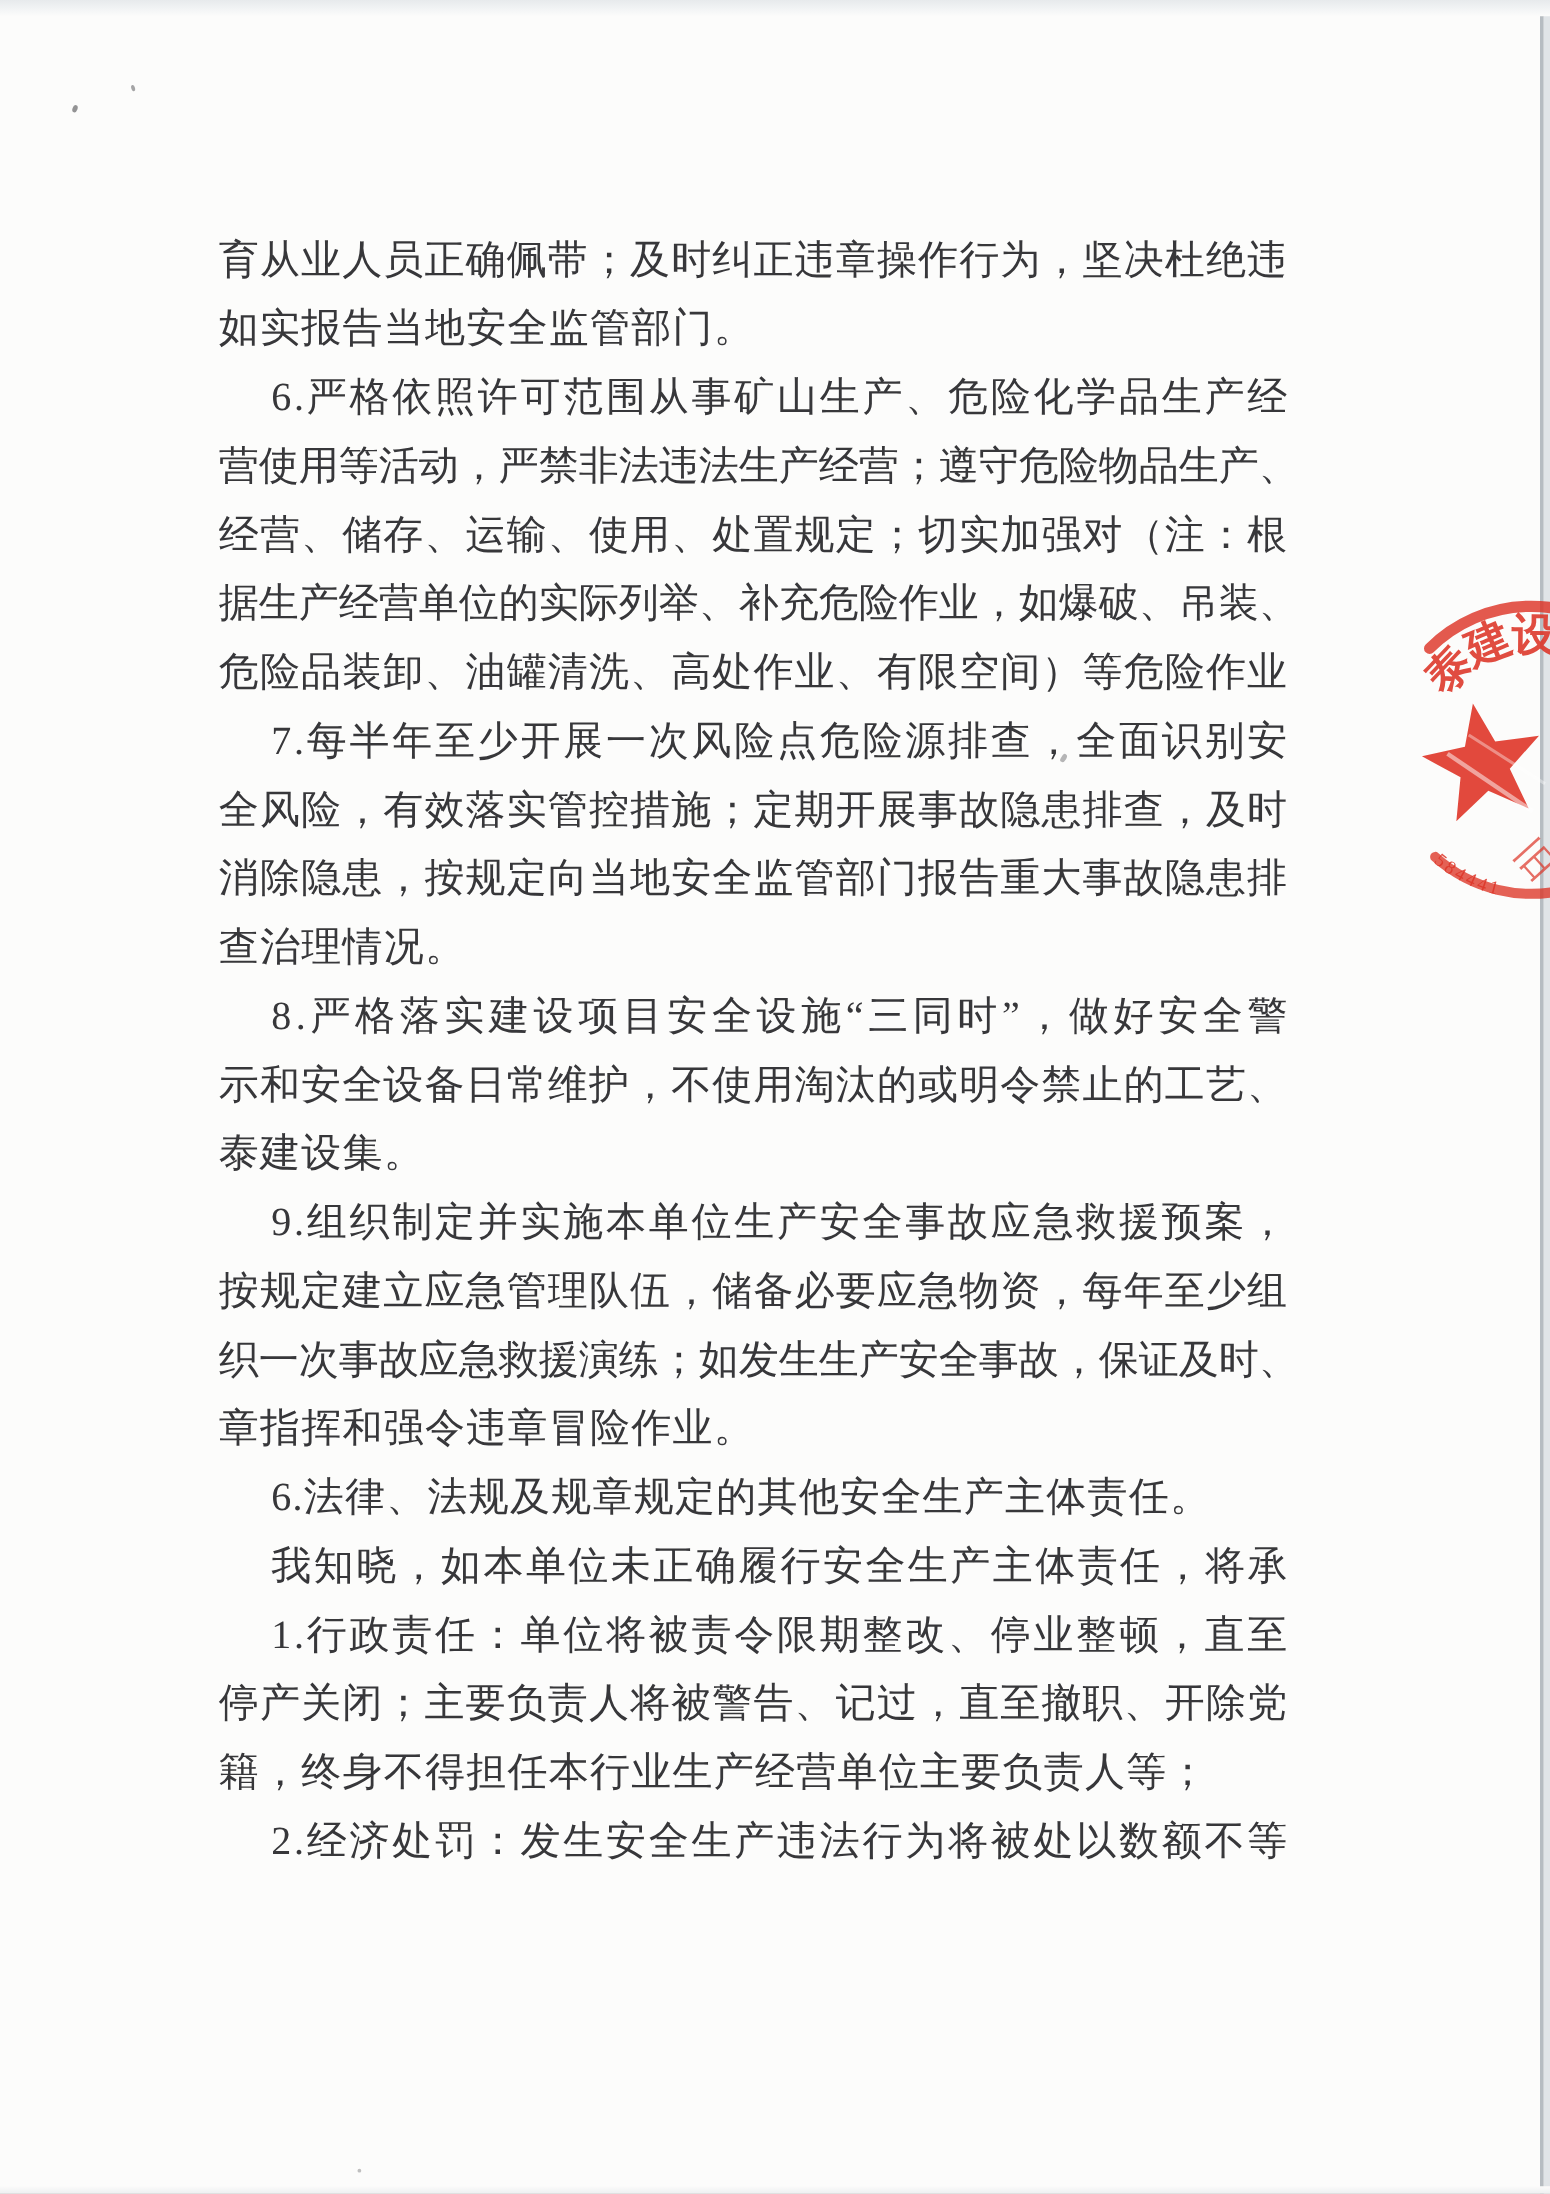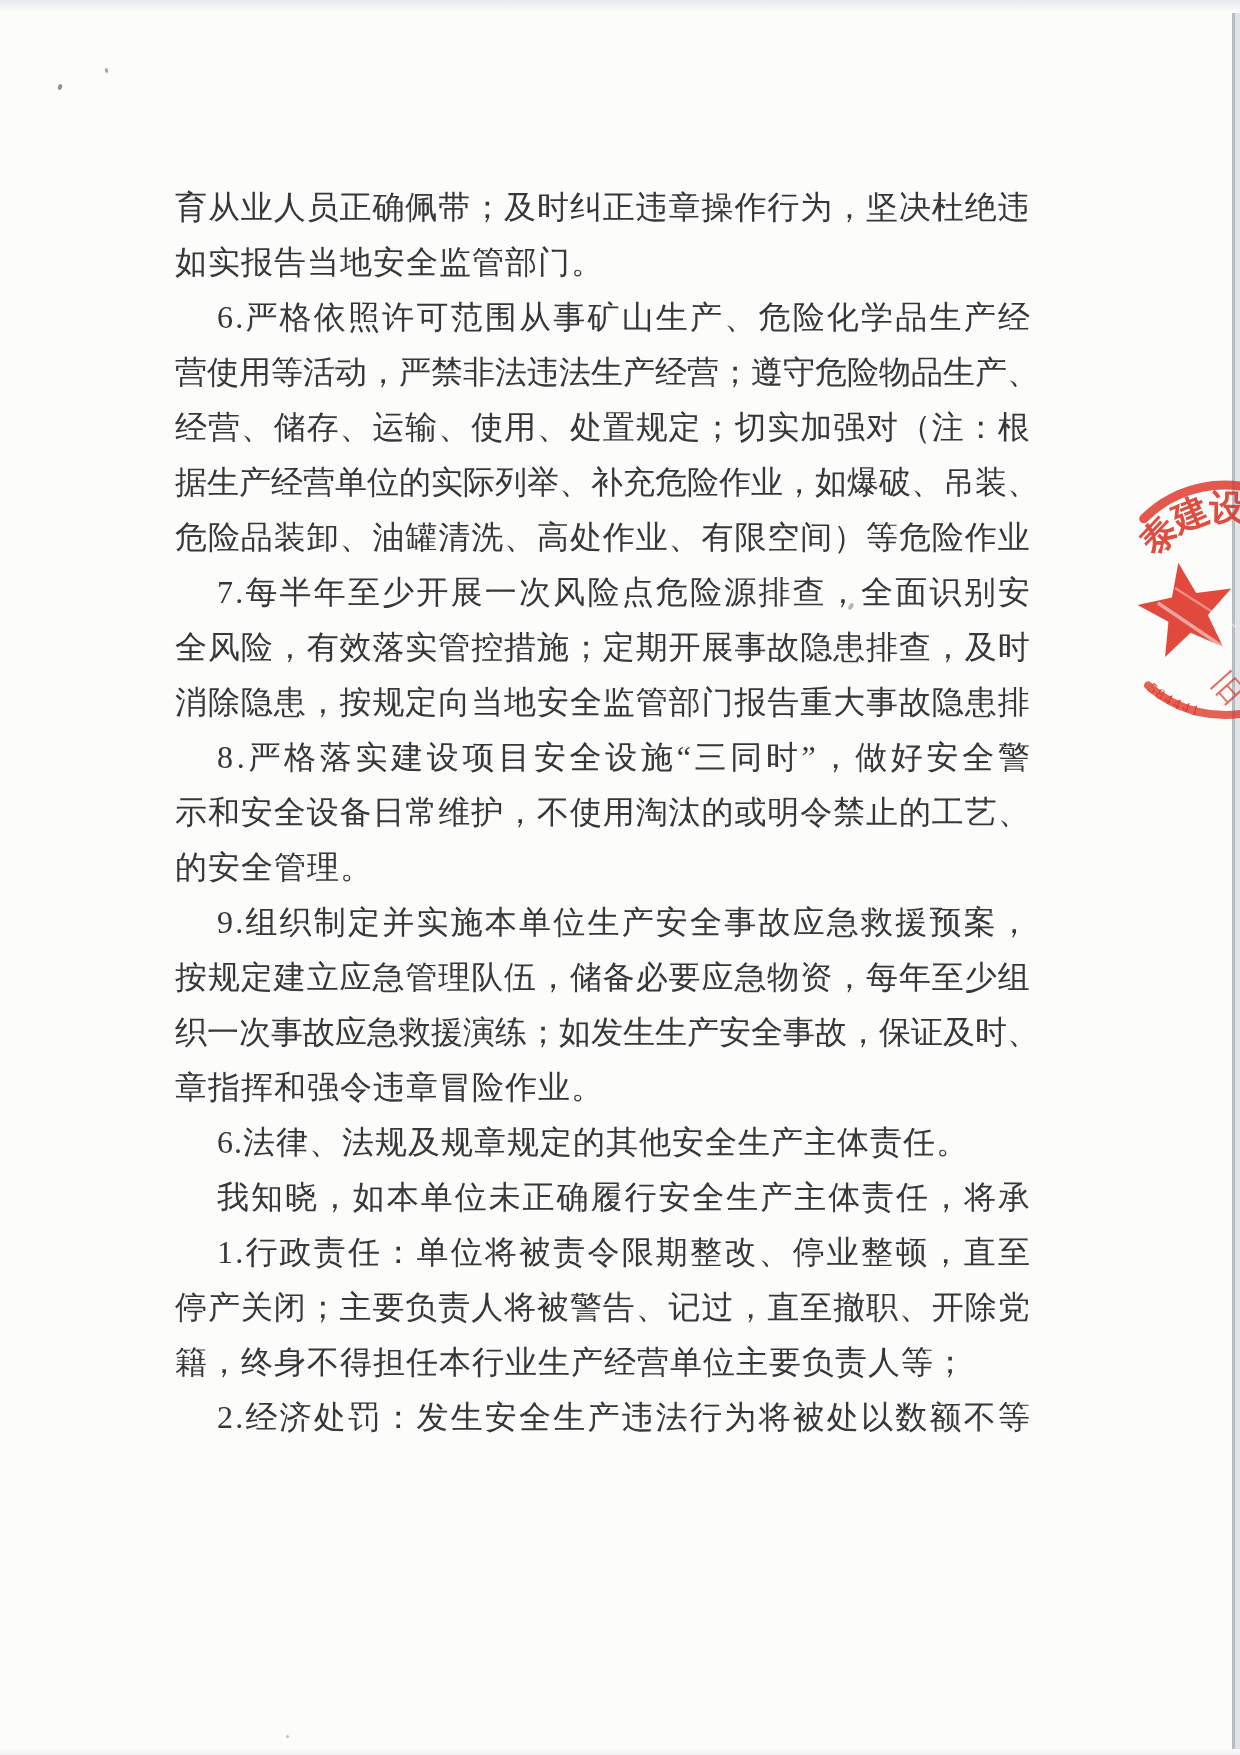--- a/index.html
+++ b/index.html
@@ -54,23 +54,24 @@
       <div class="line just"><span>育</span><span>从</span><span>业</span><span>人</span><span>员</span><span>正</span><span>确</span><span>佩</span><span>带</span><span>；</span><span>及</span><span>时</span><span>纠</span><span>正</span><span>违</span><span>章</span><span>操</span><span>作</span><span>行</span><span>为</span><span>，</span><span>坚</span><span>决</span><span>杜</span><span>绝</span><span>违</span></div>
       <div class="line">如实报告当地安全监管部门。</div>
       <div class="line just ind"><span>6</span><span>.</span><span>严</span><span>格</span><span>依</span><span>照</span><span>许</span><span>可</span><span>范</span><span>围</span><span>从</span><span>事</span><span>矿</span><span>山</span><span>生</span><span>产</span><span>、</span><span>危</span><span>险</span><span>化</span><span>学</span><span>品</span><span>生</span><span>产</span><span>经</span></div>
       <div class="line just"><span>营</span><span>使</span><span>用</span><span>等</span><span>活</span><span>动</span><span>，</span><span>严</span><span>禁</span><span>非</span><span>法</span><span>违</span><span>法</span><span>生</span><span>产</span><span>经</span><span>营</span><span>；</span><span>遵</span><span>守</span><span>危</span><span>险</span><span>物</span><span>品</span><span>生</span><span>产</span><span>、</span></div>
       <div class="line just"><span>经</span><span>营</span><span>、</span><span>储</span><span>存</span><span>、</span><span>运</span><span>输</span><span>、</span><span>使</span><span>用</span><span>、</span><span>处</span><span>置</span><span>规</span><span>定</span><span>；</span><span>切</span><span>实</span><span>加</span><span>强</span><span>对</span><span>（</span><span>注</span><span>：</span><span>根</span></div>
       <div class="line just"><span>据</span><span>生</span><span>产</span><span>经</span><span>营</span><span>单</span><span>位</span><span>的</span><span>实</span><span>际</span><span>列</span><span>举</span><span>、</span><span>补</span><span>充</span><span>危</span><span>险</span><span>作</span><span>业</span><span>，</span><span>如</span><span>爆</span><span>破</span><span>、</span><span>吊</span><span>装</span><span>、</span></div>
       <div class="line just"><span>危</span><span>险</span><span>品</span><span>装</span><span>卸</span><span>、</span><span>油</span><span>罐</span><span>清</span><span>洗</span><span>、</span><span>高</span><span>处</span><span>作</span><span>业</span><span>、</span><span>有</span><span>限</span><span>空</span><span>间</span><span>）</span><span>等</span><span>危</span><span>险</span><span>作</span><span>业</span></div>
       <div class="line just ind"><span>7</span><span>.</span><span>每</span><span>半</span><span>年</span><span>至</span><span>少</span><span>开</span><span>展</span><span>一</span><span>次</span><span>风</span><span>险</span><span>点</span><span>危</span><span>险</span><span>源</span><span>排</span><span>查</span><span>，</span><span>全</span><span>面</span><span>识</span><span>别</span><span>安</span></div>
       <div class="line just"><span>全</span><span>风</span><span>险</span><span>，</span><span>有</span><span>效</span><span>落</span><span>实</span><span>管</span><span>控</span><span>措</span><span>施</span><span>；</span><span>定</span><span>期</span><span>开</span><span>展</span><span>事</span><span>故</span><span>隐</span><span>患</span><span>排</span><span>查</span><span>，</span><span>及</span><span>时</span></div>
       <div class="line just"><span>消</span><span>除</span><span>隐</span><span>患</span><span>，</span><span>按</span><span>规</span><span>定</span><span>向</span><span>当</span><span>地</span><span>安</span><span>全</span><span>监</span><span>管</span><span>部</span><span>门</span><span>报</span><span>告</span><span>重</span><span>大</span><span>事</span><span>故</span><span>隐</span><span>患</span><span>排</span></div>
+      <div class="line">查治理情况。</div>
       <div class="line just ind"><span>8</span><span>.</span><span>严</span><span>格</span><span>落</span><span>实</span><span>建</span><span>设</span><span>项</span><span>目</span><span>安</span><span>全</span><span>设</span><span>施</span><span>“</span><span>三</span><span>同</span><span>时</span><span>”</span><span>，</span><span>做</span><span>好</span><span>安</span><span>全</span><span>警</span></div>
       <div class="line just"><span>示</span><span>和</span><span>安</span><span>全</span><span>设</span><span>备</span><span>日</span><span>常</span><span>维</span><span>护</span><span>，</span><span>不</span><span>使</span><span>用</span><span>淘</span><span>汰</span><span>的</span><span>或</span><span>明</span><span>令</span><span>禁</span><span>止</span><span>的</span><span>工</span><span>艺</span><span>、</span></div>
-      <div class="line">的安全管理。</div>
+      <div class="line">泰建设集。</div>
       <div class="line just ind"><span>9</span><span>.</span><span>组</span><span>织</span><span>制</span><span>定</span><span>并</span><span>实</span><span>施</span><span>本</span><span>单</span><span>位</span><span>生</span><span>产</span><span>安</span><span>全</span><span>事</span><span>故</span><span>应</span><span>急</span><span>救</span><span>援</span><span>预</span><span>案</span><span>，</span></div>
       <div class="line just"><span>按</span><span>规</span><span>定</span><span>建</span><span>立</span><span>应</span><span>急</span><span>管</span><span>理</span><span>队</span><span>伍</span><span>，</span><span>储</span><span>备</span><span>必</span><span>要</span><span>应</span><span>急</span><span>物</span><span>资</span><span>，</span><span>每</span><span>年</span><span>至</span><span>少</span><span>组</span></div>
       <div class="line just"><span>织</span><span>一</span><span>次</span><span>事</span><span>故</span><span>应</span><span>急</span><span>救</span><span>援</span><span>演</span><span>练</span><span>；</span><span>如</span><span>发</span><span>生</span><span>生</span><span>产</span><span>安</span><span>全</span><span>事</span><span>故</span><span>，</span><span>保</span><span>证</span><span>及</span><span>时</span><span>、</span></div>
       <div class="line">章指挥和强令违章冒险作业。</div>
       <div class="line ind">6.法律、法规及规章规定的其他安全生产主体责任。</div>
       <div class="line just ind"><span>我</span><span>知</span><span>晓</span><span>，</span><span>如</span><span>本</span><span>单</span><span>位</span><span>未</span><span>正</span><span>确</span><span>履</span><span>行</span><span>安</span><span>全</span><span>生</span><span>产</span><span>主</span><span>体</span><span>责</span><span>任</span><span>，</span><span>将</span><span>承</span></div>
       <div class="line just ind"><span>1</span><span>.</span><span>行</span><span>政</span><span>责</span><span>任</span><span>：</span><span>单</span><span>位</span><span>将</span><span>被</span><span>责</span><span>令</span><span>限</span><span>期</span><span>整</span><span>改</span><span>、</span><span>停</span><span>业</span><span>整</span><span>顿</span><span>，</span><span>直</span><span>至</span></div>
       <div class="line just"><span>停</span><span>产</span><span>关</span><span>闭</span><span>；</span><span>主</span><span>要</span><span>负</span><span>责</span><span>人</span><span>将</span><span>被</span><span>警</span><span>告</span><span>、</span><span>记</span><span>过</span><span>，</span><span>直</span><span>至</span><span>撤</span><span>职</span><span>、</span><span>开</span><span>除</span><span>党</span></div>
       <div class="line">籍，终身不得担任本行业生产经营单位主要负责人等；</div>
       <div class="line just ind"><span>2</span><span>.</span><span>经</span><span>济</span><span>处</span><span>罚</span><span>：</span><span>发</span><span>生</span><span>安</span><span>全</span><span>生</span><span>产</span><span>违</span><span>法</span><span>行</span><span>为</span><span>将</span><span>被</span><span>处</span><span>以</span><span>数</span><span>额</span><span>不</span><span>等</span></div>

